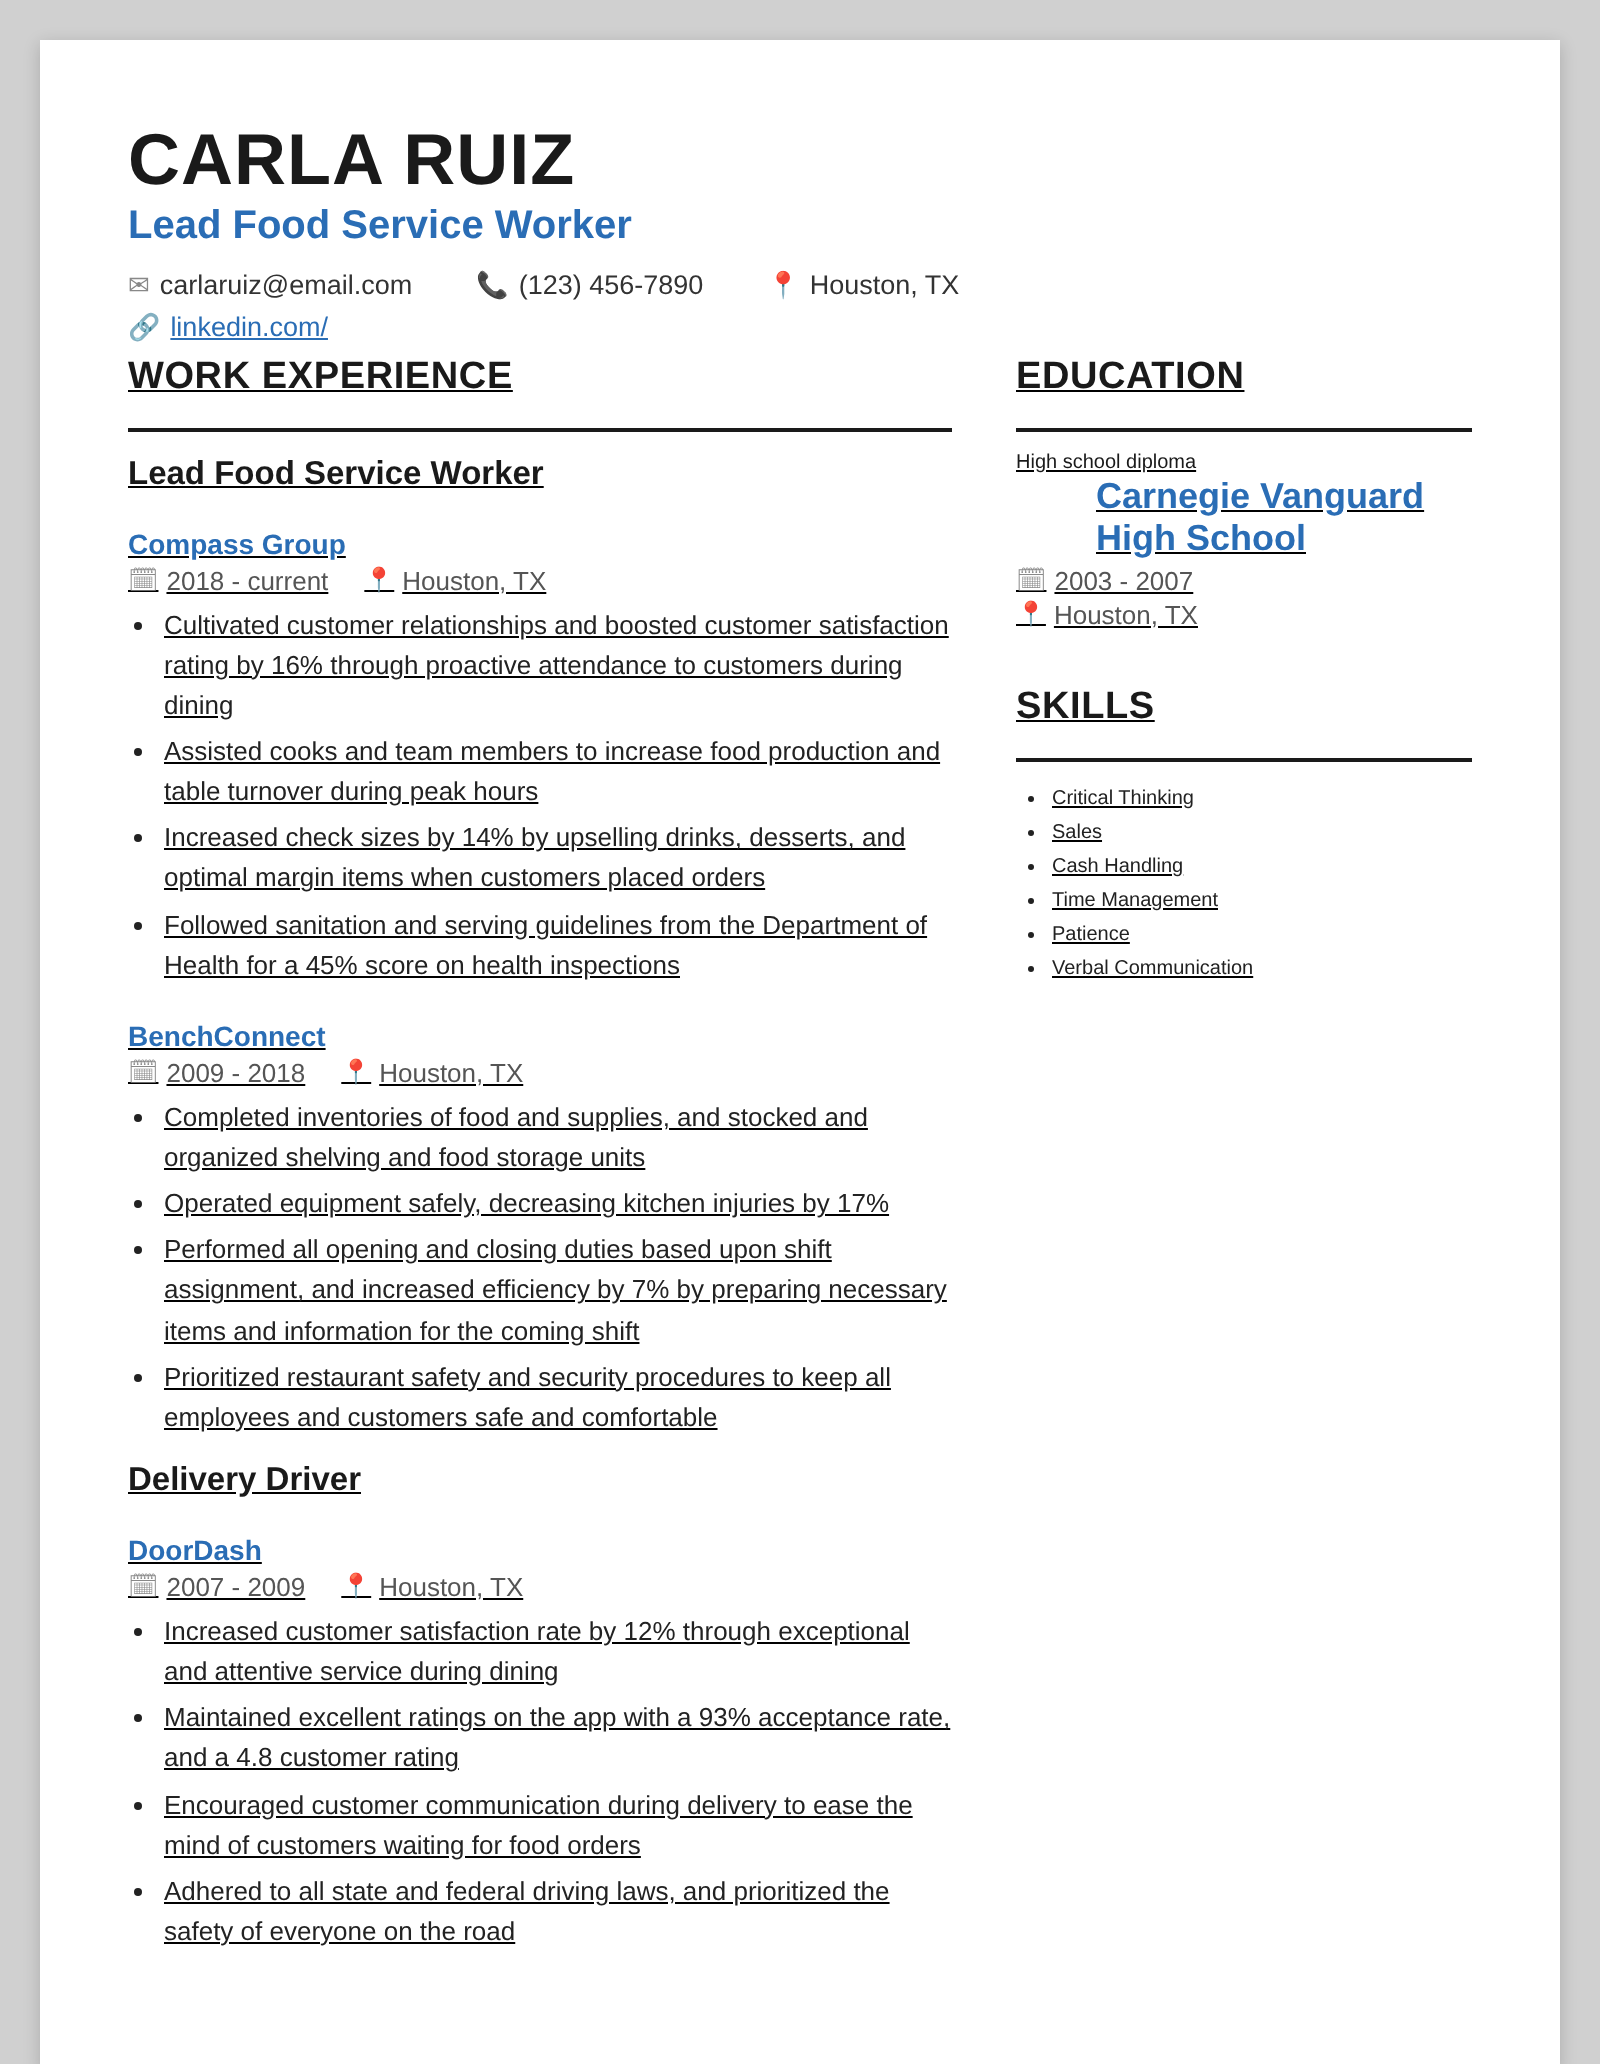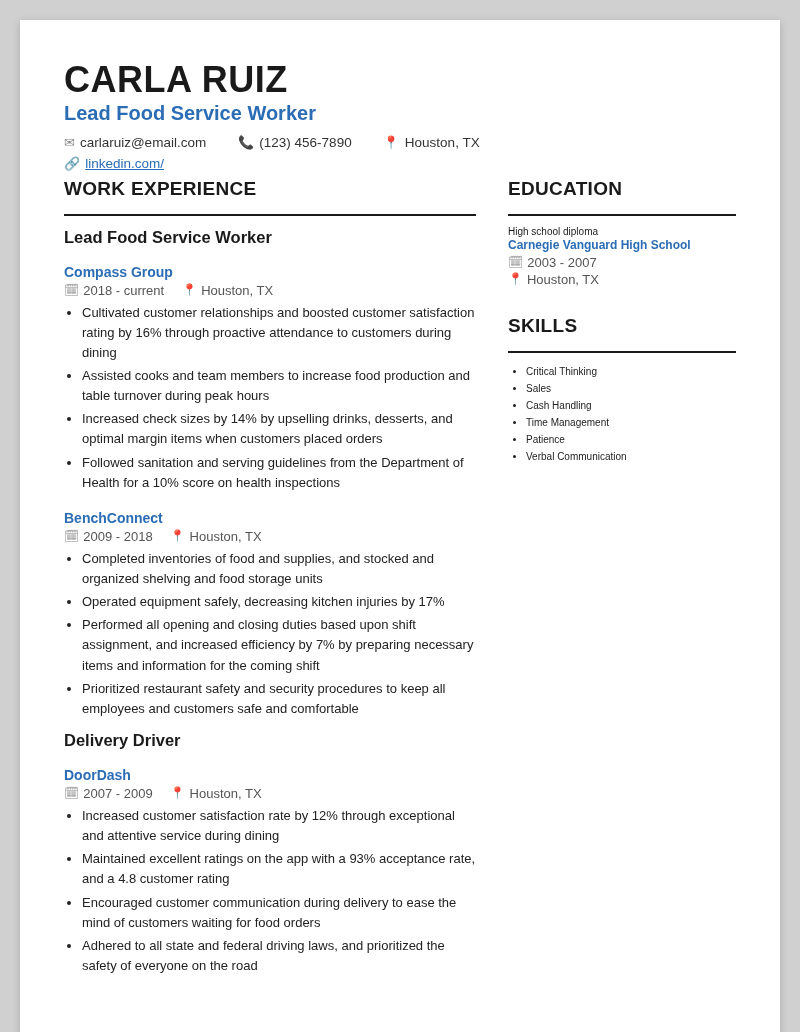--- a/index.html
+++ b/index.html
@@ -59,20 +59,21 @@
     .section-divider {
       border: none;
       border-top: 2px solid #1a1a1a;
       margin: 14px 0 10px 0;
     }
     
     .main-body {
       display: flex;
       gap: 32px;
       margin-top: 4px;
+      text-decoration: underline;
     }
     .left-col {
       flex: 1 1 0;
       min-width: 0;
     }
     .right-col {
       width: 228px;
       flex-shrink: 0;
     }
     
@@ -123,24 +124,25 @@
     .bullet-list li {
       margin-bottom: 3px;
     }
     
     .edu-degree {
       font-size: 10px;
       color: #1a1a1a;
       margin-top: 8px;
     }
     .edu-school {
-      font-size: 12px;
+      font-size: 18px;
       font-weight: 600;
       color: #2a6db5;
       margin-top: 1px;
+      margin-left: 40px;
     }
     .edu-meta {
       display: flex;
       flex-direction: column;
       gap: 2px;
       font-size: 13px;
       color: #555;
       margin-top: 3px;
     }
     .edu-meta-item {
@@ -203,21 +205,21 @@
           </div>
           <div class="job-meta-item">
             <span class="meta-icon">📍</span>
             <span>Houston, TX</span>
           </div>
         </div>
         <ul class="bullet-list">
           <li>Cultivated customer relationships and boosted customer satisfaction rating by 16% through proactive attendance to customers during dining</li>
           <li>Assisted cooks and team members to increase food production and table turnover during peak hours</li>
           <li>Increased check sizes by 14% by upselling drinks, desserts, and optimal margin items when customers placed orders</li>
-          <li>Followed sanitation and serving guidelines from the Department of Health for a 10% score on health inspections</li>
+          <li>Followed sanitation and serving guidelines from the Department of Health for a 45% score on health inspections</li>
         </ul>
       </div>
 
       <div>
         <div class="company-name">BenchConnect</div>
         <div class="job-meta">
           <div class="job-meta-item">
             <span class="meta-icon">🗓</span>
             <span>2009 - 2018</span>
           </div>

